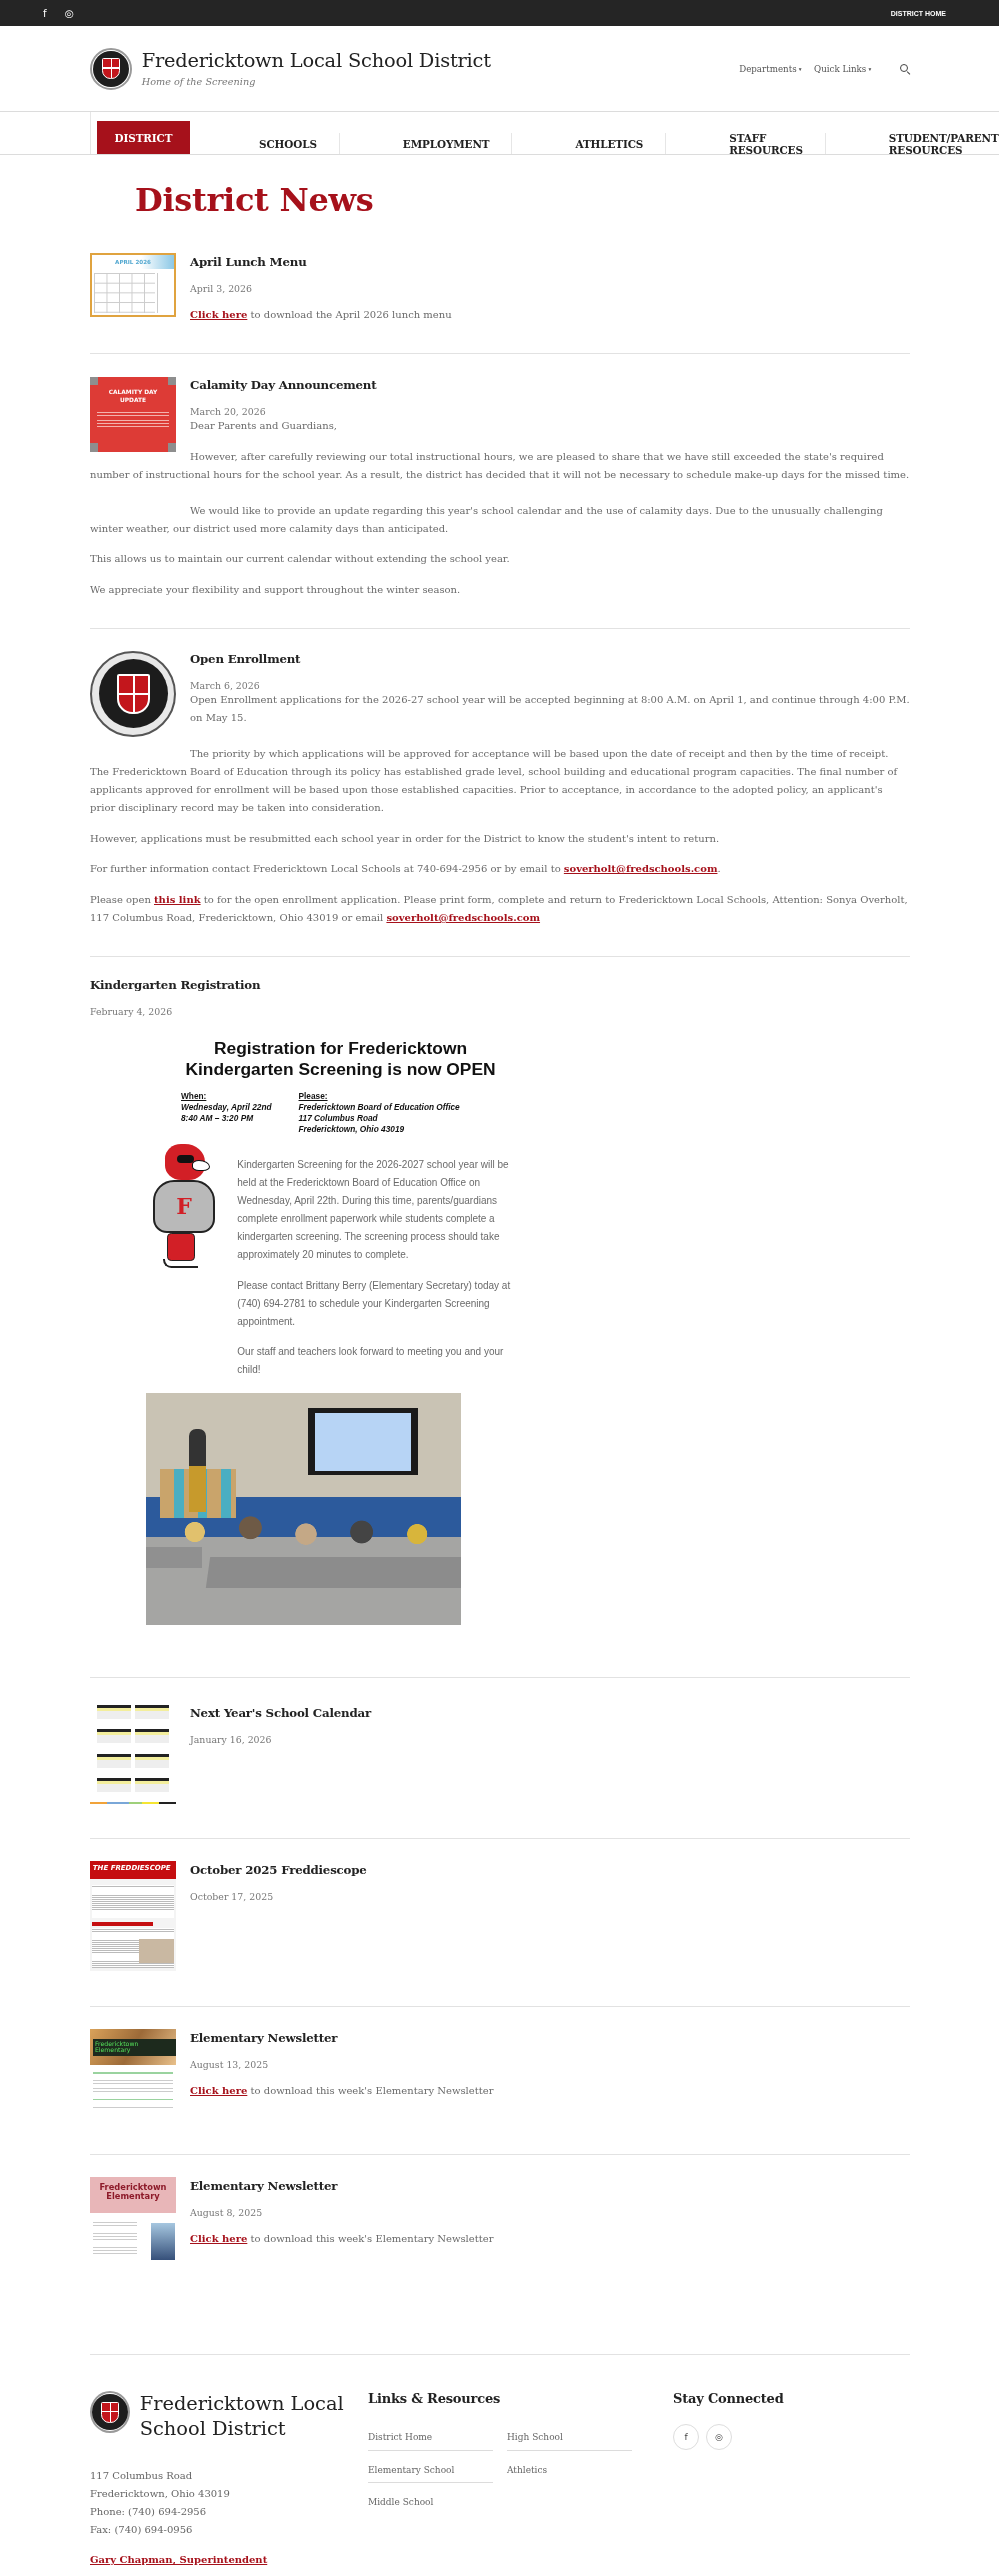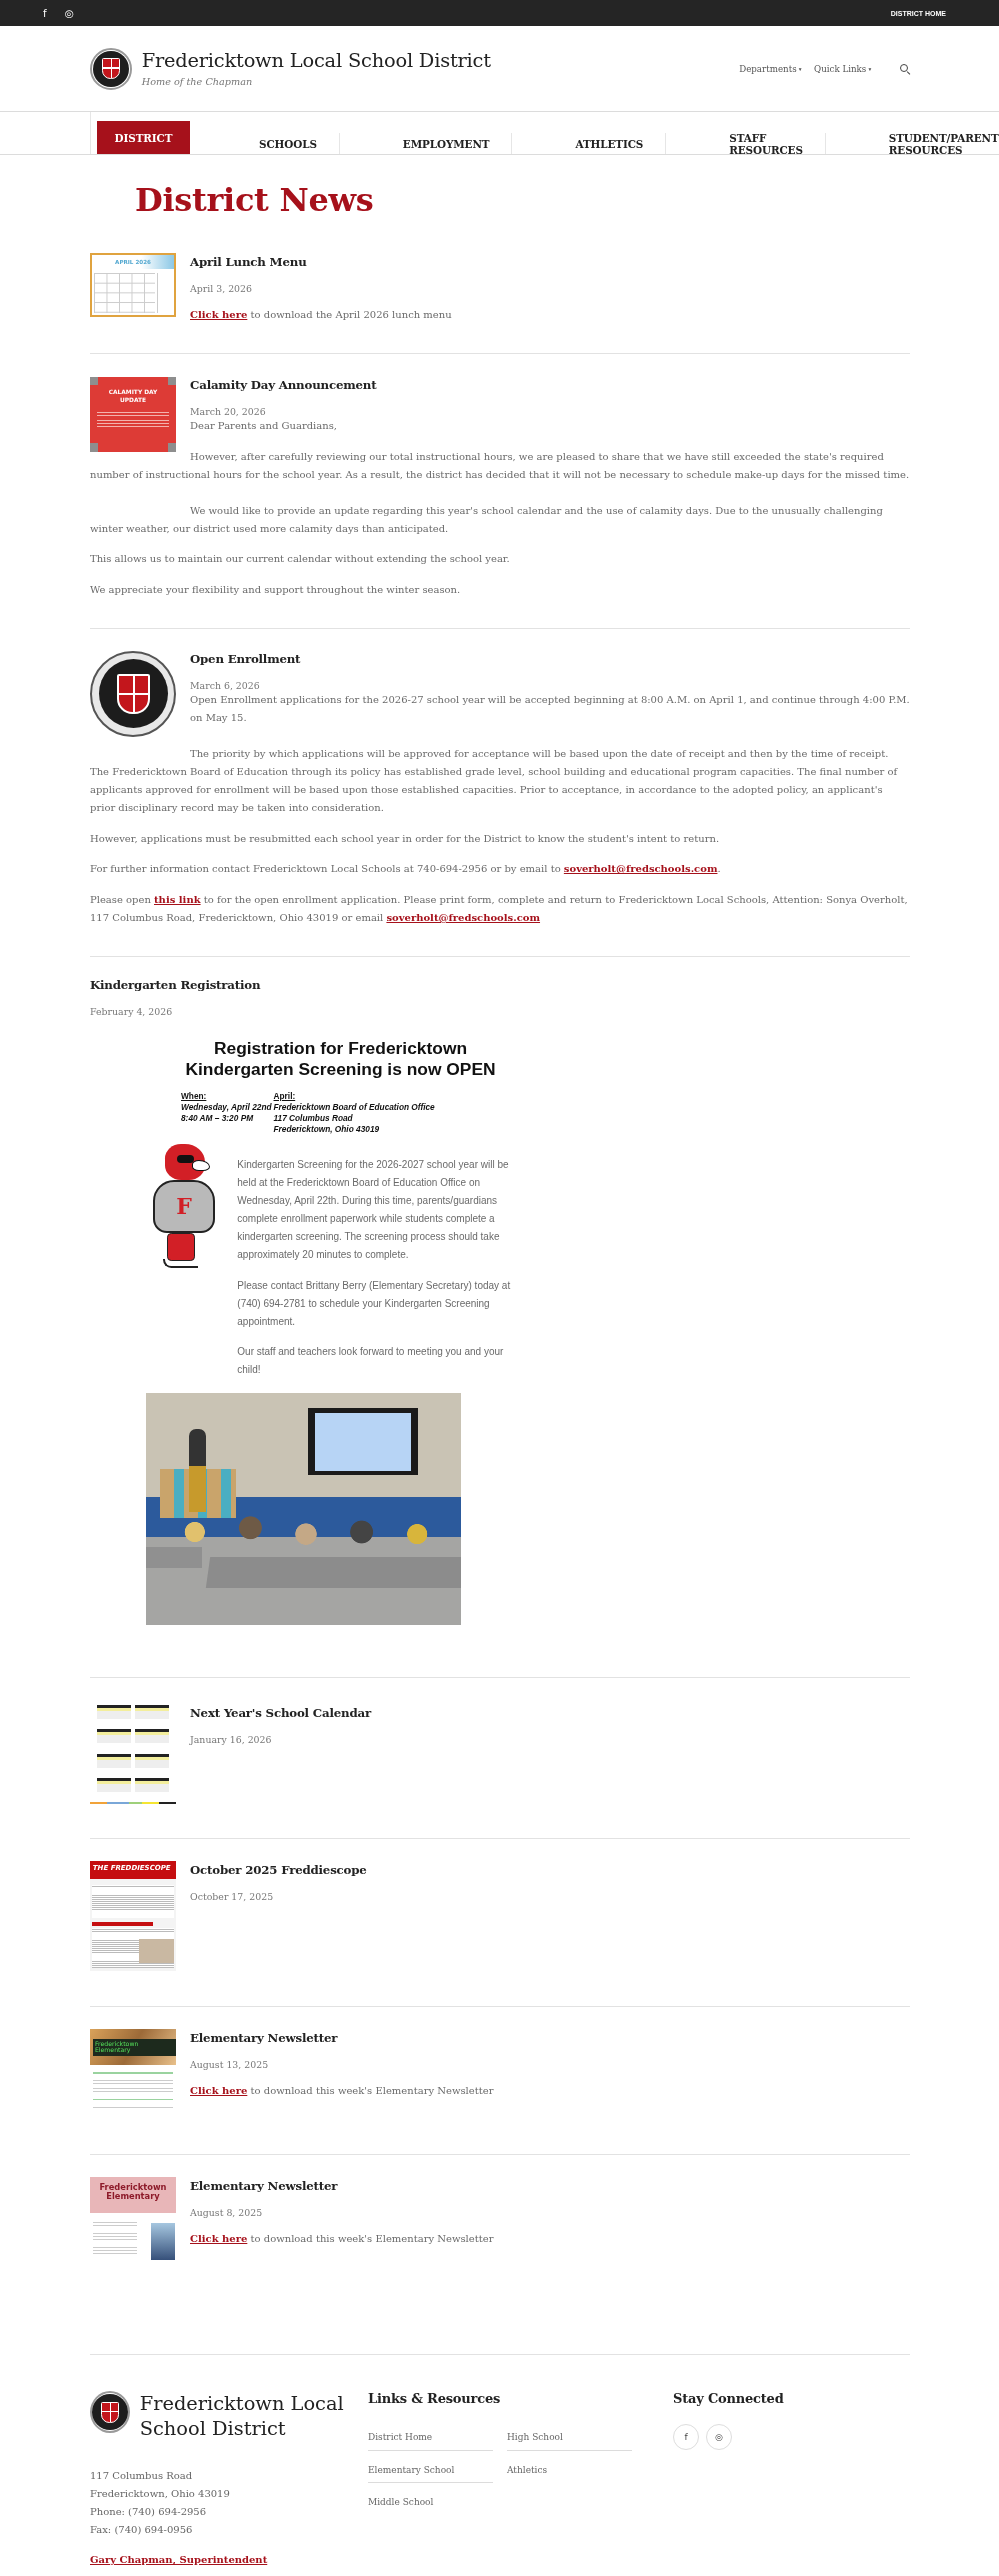--- a/index.html
+++ b/index.html
@@ -77,21 +77,21 @@
   .t-elem1 .l { height: 1.4px; background: #9ad39f; margin: 7px 2.8px 0; }
   .t-elem1 .t { height: 14px; margin: 4.2px 2.8px 0; background: repeating-linear-gradient(#fff 0 2.1px, #ccc 2.1px 2.8px); }
   .t-elem2 { height: 90px; background: #fff; position: relative; }
   .t-elem2 .top { height: 36px; background: #e8b6b8; color: #8d1b2a; font-family: "DejaVu Sans", sans-serif; font-weight: bold; font-size: 8.3px; text-align: center; padding-top: 5.6px; line-height: 1.1; }
   .t-elem2 .t { position: absolute; left: 2.8px; top: 43px; width: 44px; height: 35px; background: repeating-linear-gradient(#fff 0 2.1px, #ccc 2.1px 2.8px); }
   .t-elem2 .ph { position: absolute; right: 1.4px; top: 46px; width: 23.6px; height: 37px; background: linear-gradient(#a6c7e0, #36507a); }
 
   
   .kg-poster { width: 389px; margin: 21px 0 0 49px; background: #fff; font-family: "Liberation Sans", sans-serif; color: #111; }
   .kg-head { text-align: center; font-weight: bold; font-size: 17.4px; line-height: 1.2; padding-left: 14px; }
-  .kg-when { display: flex; gap: 2px; margin: 11px 0 0 42px; font-size: 8.3px; line-height: 1.35; }
+  .kg-when { display: flex; gap: 27px; margin: 11px 0 0 42px; font-size: 8.3px; line-height: 1.35; }
   .kg-when .lbl { font-weight: bold; text-decoration: underline; }
   .kg-when .val { font-weight: bold; font-style: italic; }
   .kg-body { display: flex; margin-top: 8.3px; }
   .mascot { width: 83px; height: 132px; position: relative; margin-left: 7px; }
   .mascot .head { position: absolute; left: 19.4px; top: 0; width: 40px; height: 36px; background: #d21f26; border-radius: 40% 50% 40% 40%; }
   .mascot .eye { position: absolute; left: 31px; top: 11px; width: 16.7px; height: 8.3px; background: #111; border-radius: 4.2px; }
   .mascot .beak { position: absolute; left: 46px; top: 16.7px; width: 18px; height: 11px; background: #fff; border: 1.4px solid #111; border-radius: 50% 80% 50% 50%; }
   .mascot .body { position: absolute; left: 7px; top: 36px; width: 62px; height: 53px; background: #b9b9b9; border: 2.1px solid #222; border-radius: 21px 21px 14px 14px; display: flex; align-items: center; justify-content: center; color: #d21f26; font-family: "DejaVu Serif", serif; font-weight: bold; font-size: 22px; }
   .mascot .legs { position: absolute; left: 21px; top: 89px; width: 28px; height: 28px; background: #d21f26; border: 1.4px solid #222; border-radius: 4.2px; }
   .mascot .feet { position: absolute; left: 16.7px; top: 115px; width: 35px; height: 9.7px; border-bottom: 2.1px solid #222; border-left: 2.1px solid #222; border-radius: 0 0 0 8.3px; }
@@ -137,21 +137,21 @@
 
 <div class="header">
   <div class="brand">
     <div class="seal">
         <div class="ring">
           <div class="shield"></div>
         </div>
       </div>
     <div>
       <div class="brand-title">Fredericktown Local School District</div>
-      <div class="brand-sub">Home of the Chapman</div>
+      <div class="brand-sub">Home of the Screening</div>
     </div>
   </div>
   <div class="header-right">
     <div class="hdrop"><span>Departments</span><span class="caret">▾</span></div>
     <div class="hdrop"><span>Quick Links</span><span class="caret">▾</span></div>
     <div class="search-icon"></div>
   </div>
 </div>
 
 <div class="nav">
@@ -224,21 +224,21 @@
             <div>Registration for Fredericktown</div>
             <div>Kindergarten Screening is now OPEN</div>
           </div>
         <div class="kg-when">
           <div>
             <div class="lbl">When:</div>
             <div class="val">Wednesday, April 22nd</div>
             <div class="val">8:40 AM – 3:20 PM</div>
           </div>
           <div>
-            <div class="lbl">April:</div>
+            <div class="lbl">Please:</div>
             <div class="val">Fredericktown Board of Education Office</div>
             <div class="val">117 Columbus Road</div>
             <div class="val">Fredericktown, Ohio 43019</div>
           </div>
         </div>
         <div class="kg-body">
           <div class="mascot">
             <div class="head"></div>
               <div class="eye"></div>
               <div class="beak"></div>

